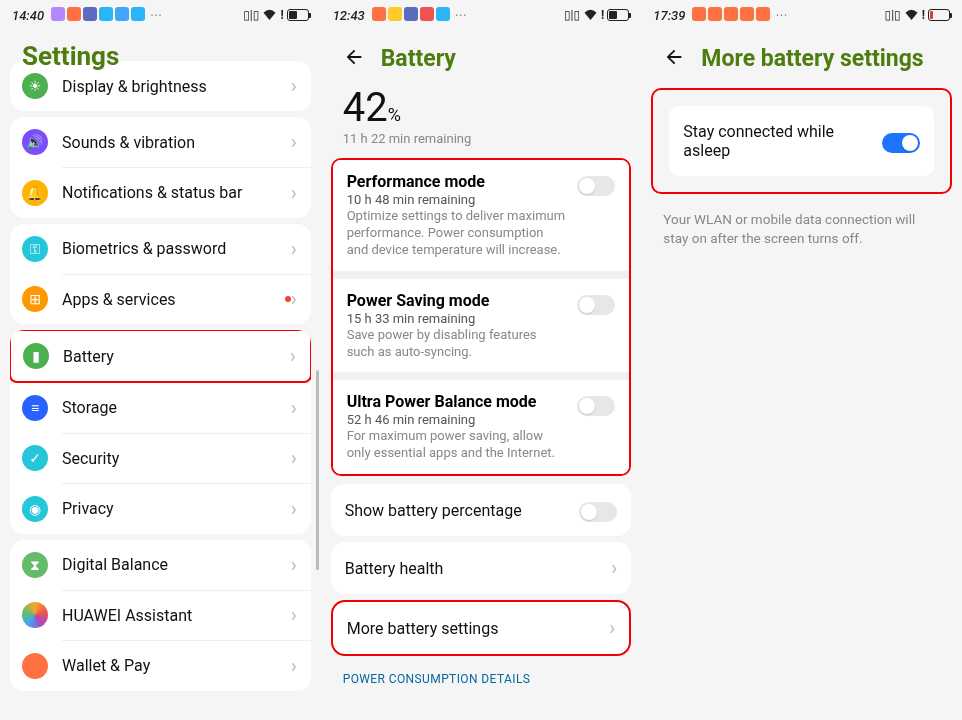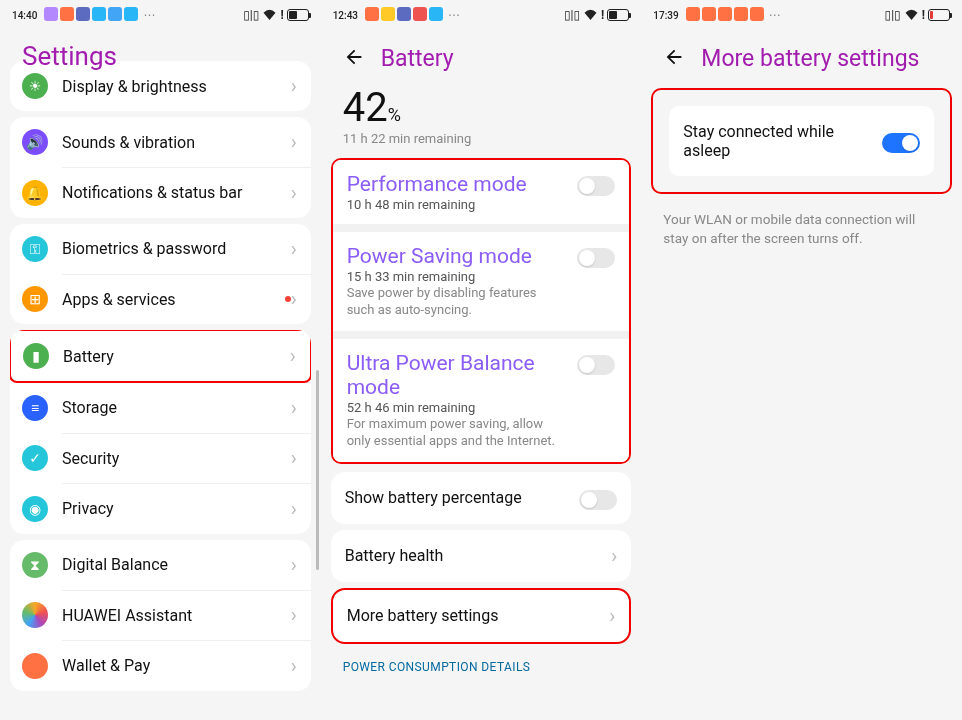--- a/index.html
+++ b/index.html
@@ -25,21 +25,21 @@
     display: flex;
     align-items: center;
     justify-content: space-between;
     padding: 0 12px;
     font-size: 12px;
     color: #222;
     margin-top: 3px;
   }
   .statusbar .left { display: flex; align-items: center; gap: 3px; }
   .statusbar .right { display: flex; align-items: center; gap: 3px; }
-  .status-time { font-weight: 500; margin-right: 4px; font-size: 10px; }
+  .status-time { font-weight: 500; margin-right: 4px; font-size: 13px; font-style: italic; }
   .app-icon {
     width: 14px; height: 14px; border-radius: 3px; display:inline-block;
   }
   .status-sys { font-size: 12px; }
   .batt-icon {
     width: 22px; height: 12px; border: 1.3px solid #222; border-radius: 3px;
     position: relative; display: inline-block;
   }
   .batt-icon::after {
     content:""; position:absolute; right:-3px; top:3px; width:2px; height:5px;
@@ -47,21 +47,21 @@
   }
   .batt-fill { position:absolute; left:1px; top:1px; bottom:1px; background:#222; border-radius:1px; }
   .header {
     padding: 18px 22px 10px 22px;
     display: flex;
     align-items: center;
     gap: 16px;
   }
   .header.no-back { padding: 14px 22px 12px 22px; }
   .back-arrow { font-size: 24px; line-height: 1; cursor: pointer; color:#111; }
-  .header-title { font-size: 23px; font-weight: 400; color:#a21caf;text-align:center; }
+  .header-title { font-size: 23px; font-weight: 700; color:#4d7c0f;text-align:center; }
   .header-title.big { font-size: 26px; }
   .card {
     background: #fff;
     border-radius: 14px;
     margin: 6px 10px;
     overflow: hidden;
   }
   .list-row {
     display: flex;
     align-items: center;
@@ -95,21 +95,21 @@
     overflow: hidden;
   }
   .mode-item {
     background: #fff;
     padding: 12px 14px 12px 14px;
     display: flex;
     align-items: flex-start;
     gap: 10px;
   }
   .mode-text { flex: 1; }
-  .mode-title { font-size: 21px; color: #8b5cf6; font-weight: 400; }
+  .mode-title { font-size: 16px; color: #000000; font-weight: 700; }
   .mode-remain { font-size: 13px; color: #555; margin-top: 1px;}
   .mode-desc { font-size: 13px; color: #888; margin-top: 1px; line-height: 1.3;}
   .mode-sep { height: 8px; background: #f1f1f1; }
   .toggle {
     width: 38px; height: 20px; border-radius: 10px; background: #e7e7e7;
     position: relative; flex-shrink:0; margin-top:4px;
   }
   .toggle .knob {
     width: 16px; height:16px; border-radius:50%; background:#fff;
     position:absolute; top:2px; left:2px;
@@ -310,20 +310,21 @@
   <div class="pct-block">
     <span class="pct-big">42</span><span class="pct-sym">%</span>
     <div class="pct-sub">11 h 22 min remaining</div>
   </div>
 
   <div class="mode-group" id="p2-modes">
       <div class="mode-item">
         <div class="mode-text">
           <div class="mode-title">Performance mode</div>
           <div class="mode-remain">10 h 48 min remaining</div>
+          <div class="mode-desc">Optimize settings to deliver maximum performance. Power consumption and device temperature will increase.</div>
         </div>
         <span class="toggle">
           <span class="knob"></span>
         </span>
       </div>
       <div class="mode-sep"></div>
       <div class="mode-item">
         <div class="mode-text">
           <div class="mode-title">Power Saving mode</div>
           <div class="mode-remain">15 h 33 min remaining</div>

